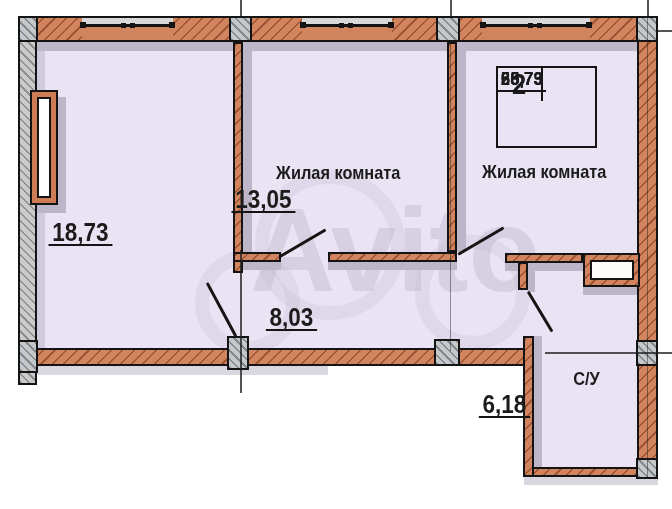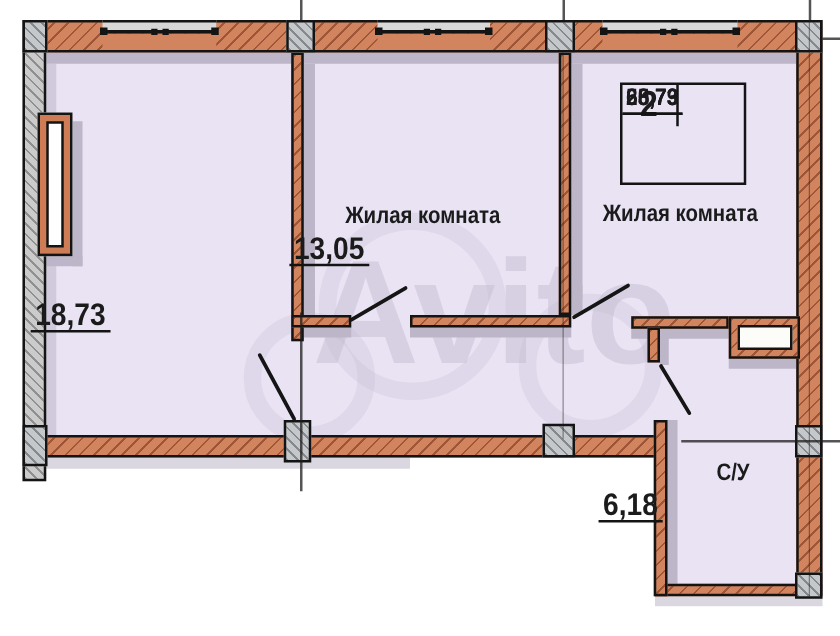--- a/index.html
+++ b/index.html
@@ -162,24 +162,25 @@
         </div>
       <div class="cell">
           <span>58,73</span>
         </div>
       <div class="cell">
           <span>60,73</span>
         </div>
     </div>
   </div>
 
-  <div class="area" style="left:21px;top:242px;"><span class="u">18,73</span></div>
+  <div class="area" style="left:21px;top:222px;padding-left:24px;"><span class="u">18,73</span></div>
 
   <div class="lbl" style="left:228px;top:162px;"><span class="cnd">Жилая комната</span></div>
   <div class="area" style="left:228px;top:189px;"><span class="u">13,05</span></div>
 
   <div class="lbl" style="left:434px;top:161px;"><span class="cnd">Жилая комната</span></div>
 
+  <div class="area" style="left:263px;top:307px;"><span class="u">8,03</span></div>
 
   <div class="lbl" style="left:476px;top:368px;"><span class="cnd">С/У</span></div>
   <div class="area" style="left:476px;top:394px;"><span class="u">6,18</span></div>
 
 </div>
 
 </body></html>

